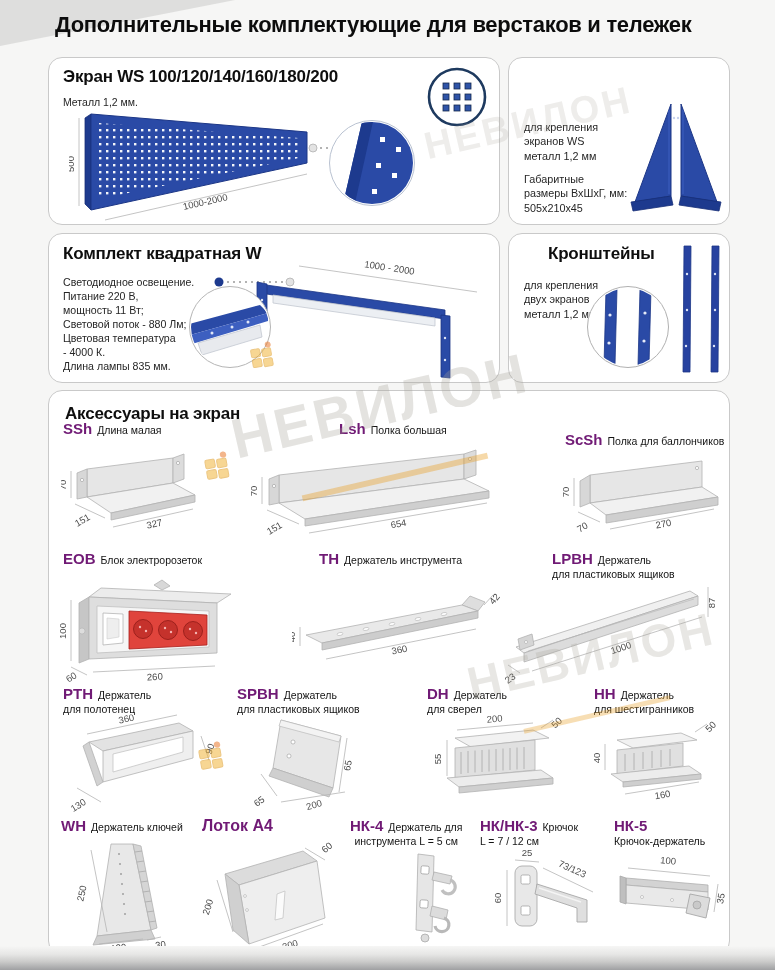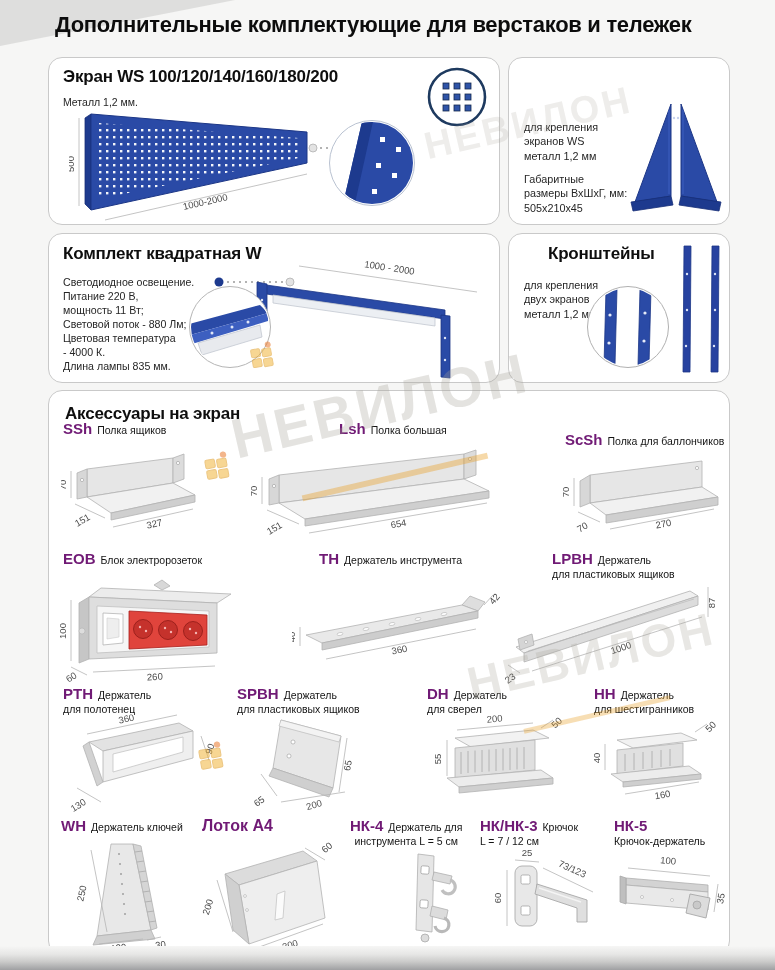--- a/index.html
+++ b/index.html
@@ -206,21 +206,21 @@
     <circle cx="41" cy="30" r="1.2" fill="#dfe6f6"></circle>
       <circle cx="41" cy="66" r="1.2" fill="#dfe6f6"></circle>
       <circle cx="40" cy="102" r="1.2" fill="#dfe6f6"></circle>
   </svg>
 </div>
 
 <div class="card" style="left:48px;top:390px;width:682px;height:565px;">
   <div class="card-title" style="left:16px;top:12px;">Аксессуары на экран</div>
 
   <div class="item" style="left:12px;top:28px;width:185px;height:132px;">
-    <div class="ilabel" style="left:2px;top:0;"><span class="code">SSh</span><span class="iname">Полка ящиков</span></div>
+    <div class="ilabel" style="left:2px;top:0;"><span class="code">SSh</span><span class="iname">Длина малая</span></div>
     <svg class="abs" style="left:0;top:28px;" width="165" height="102" viewBox="0 0 165 102">
       <polygon points="26,22 112,11 112,36 26,50" fill="#e6e6e6" stroke="#b2b2b2" stroke-width="0.8"></polygon>
       <polygon points="16,26 26,22 26,50 16,52" fill="#d7d7d7" stroke="#b2b2b2" stroke-width="0.8"></polygon>
       <circle cx="21" cy="33" r="1.6" fill="#fff" stroke="#9a9a9a" stroke-width="0.6"></circle>
       <polygon points="112,11 123,7 123,32 112,36" fill="#dcdcdc" stroke="#b2b2b2" stroke-width="0.8"></polygon>
       <circle cx="117" cy="16" r="1.6" fill="#fff" stroke="#9a9a9a" stroke-width="0.6"></circle>
       <polygon points="26,50 112,36 134,48 50,66" fill="#f1f1f1" stroke="#b2b2b2" stroke-width="0.8"></polygon>
       <polygon points="50,66 134,48 134,55 50,73" fill="#cfcfcf" stroke="#b2b2b2" stroke-width="0.8"></polygon>
       <line x1="10" y1="24" x2="10" y2="51" stroke="#b5b5b5" stroke-width="0.8"></line>
       <text x="5" y="38" text-anchor="middle" transform="rotate(-90 5 38)">70</text>

